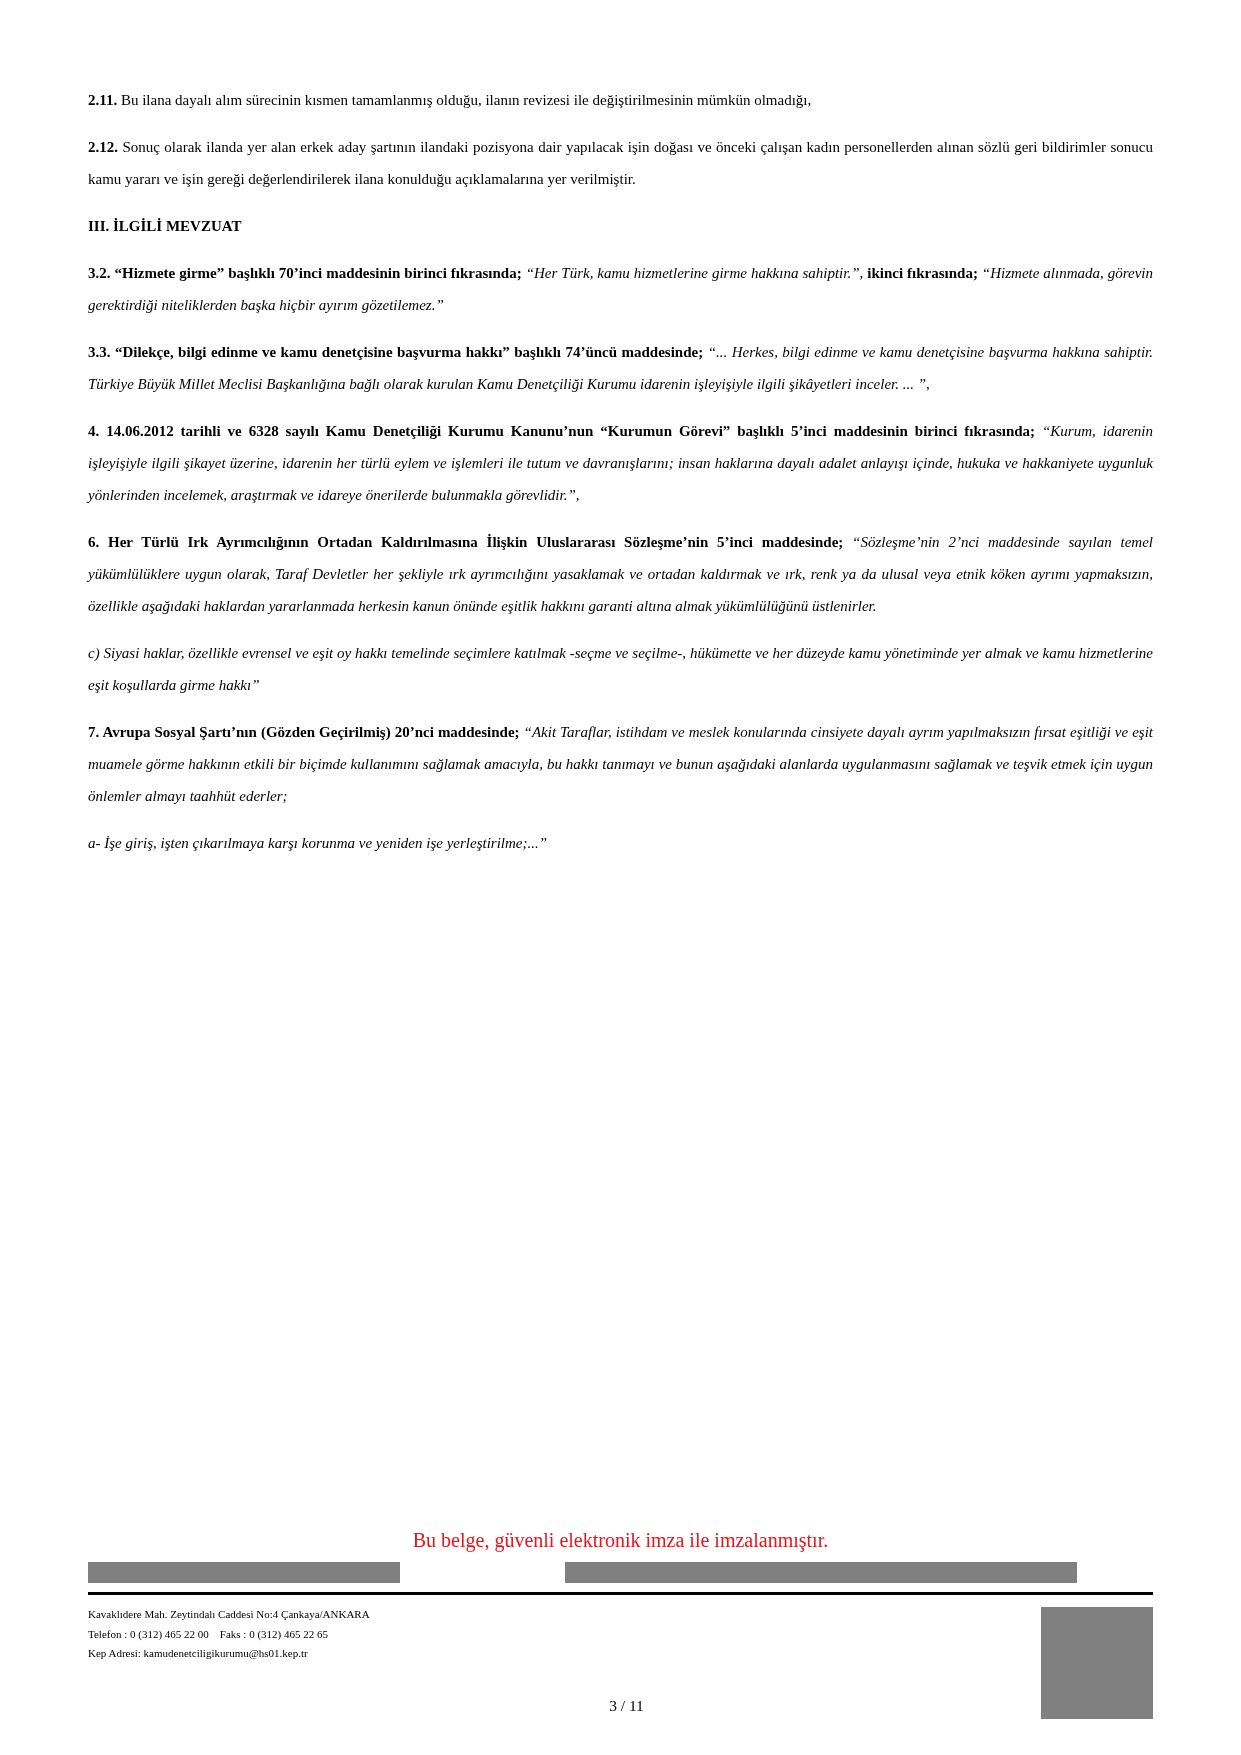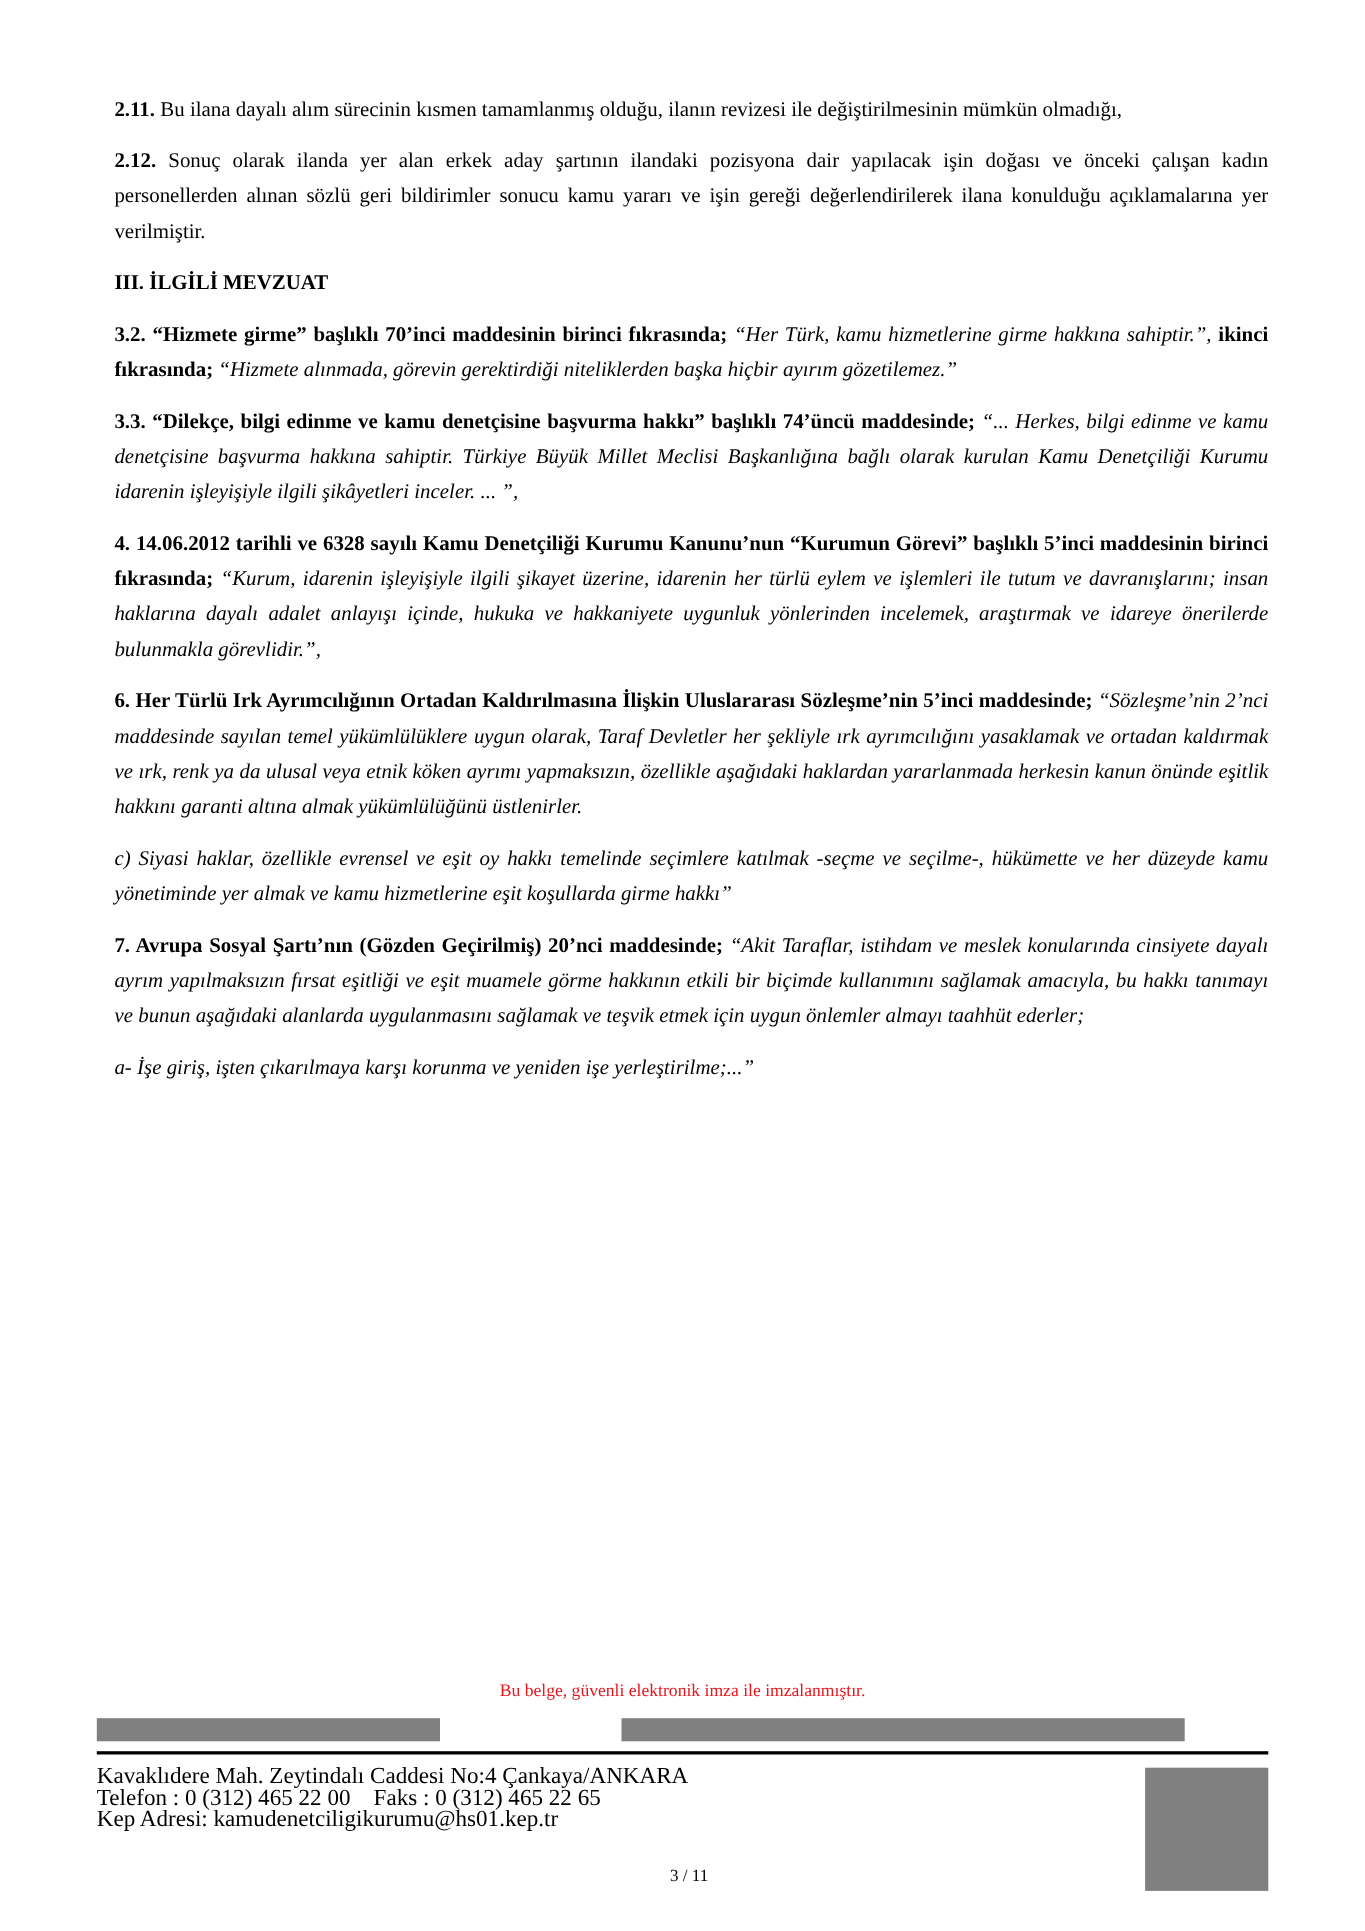--- a/index.html
+++ b/index.html
@@ -1,27 +1,27 @@
 <!DOCTYPE html>
 <html><head>
 <meta charset="utf-8">
 <style>
   html, body { margin:0; padding:0; background:#ffffff; }
   body { width:1241px; height:1755px; position:relative; overflow:hidden;
          font-family:"Liberation Serif", "DejaVu Serif", serif; color:#000; }
   .page { position:absolute; left:88px; top:84px; width:1065px; }
-  p.par { margin:0 0 15px 16px; font-size:19px; line-height:32px; text-align:justify; }
+  p.par { margin:0 0 15px 0; font-size:15px; line-height:32px; text-align:justify; }
   p.par b { font-weight:bold; }
   p.par i { font-style:italic; }
   .heading { font-weight:bold; }
   .esign { position:absolute; left:0; width:1241px; top:1529px; text-align:center;
-           color:#e8141c; font-size:16px; }
+           color:#e8141c; font-size:20px; }
   .bar { position:absolute; background:#808080; height:21px; top:1562px; }
   .rule { position:absolute; left:88px; top:1592px; width:1065px; height:3px; background:#000; }
-  .footer { position:absolute; left:88px; top:1605px; font-size:21px; line-height:19.5px; }
+  .footer { position:absolute; left:88px; top:1605px; font-size:11px; line-height:19.5px; }
   .footer div { white-space:pre; }
   .pageno { position:absolute; left:0; width:1241px; top:1697px; text-align:center; font-size:15.5px; padding-left:6px; }
   .gray-square { position:absolute; left:1041px; top:1607px; width:112px; height:112px; background:#808080; }
 </style>
 </head>
 <body>
 
 <div class="page">
 
   <p class="par"><b>2.11.</b><span> Bu ilana dayalı alım sürecinin kısmen tamamlanmış olduğu, ilanın revizesi ile değiştirilmesinin mümkün olmadığı,</span></p>

